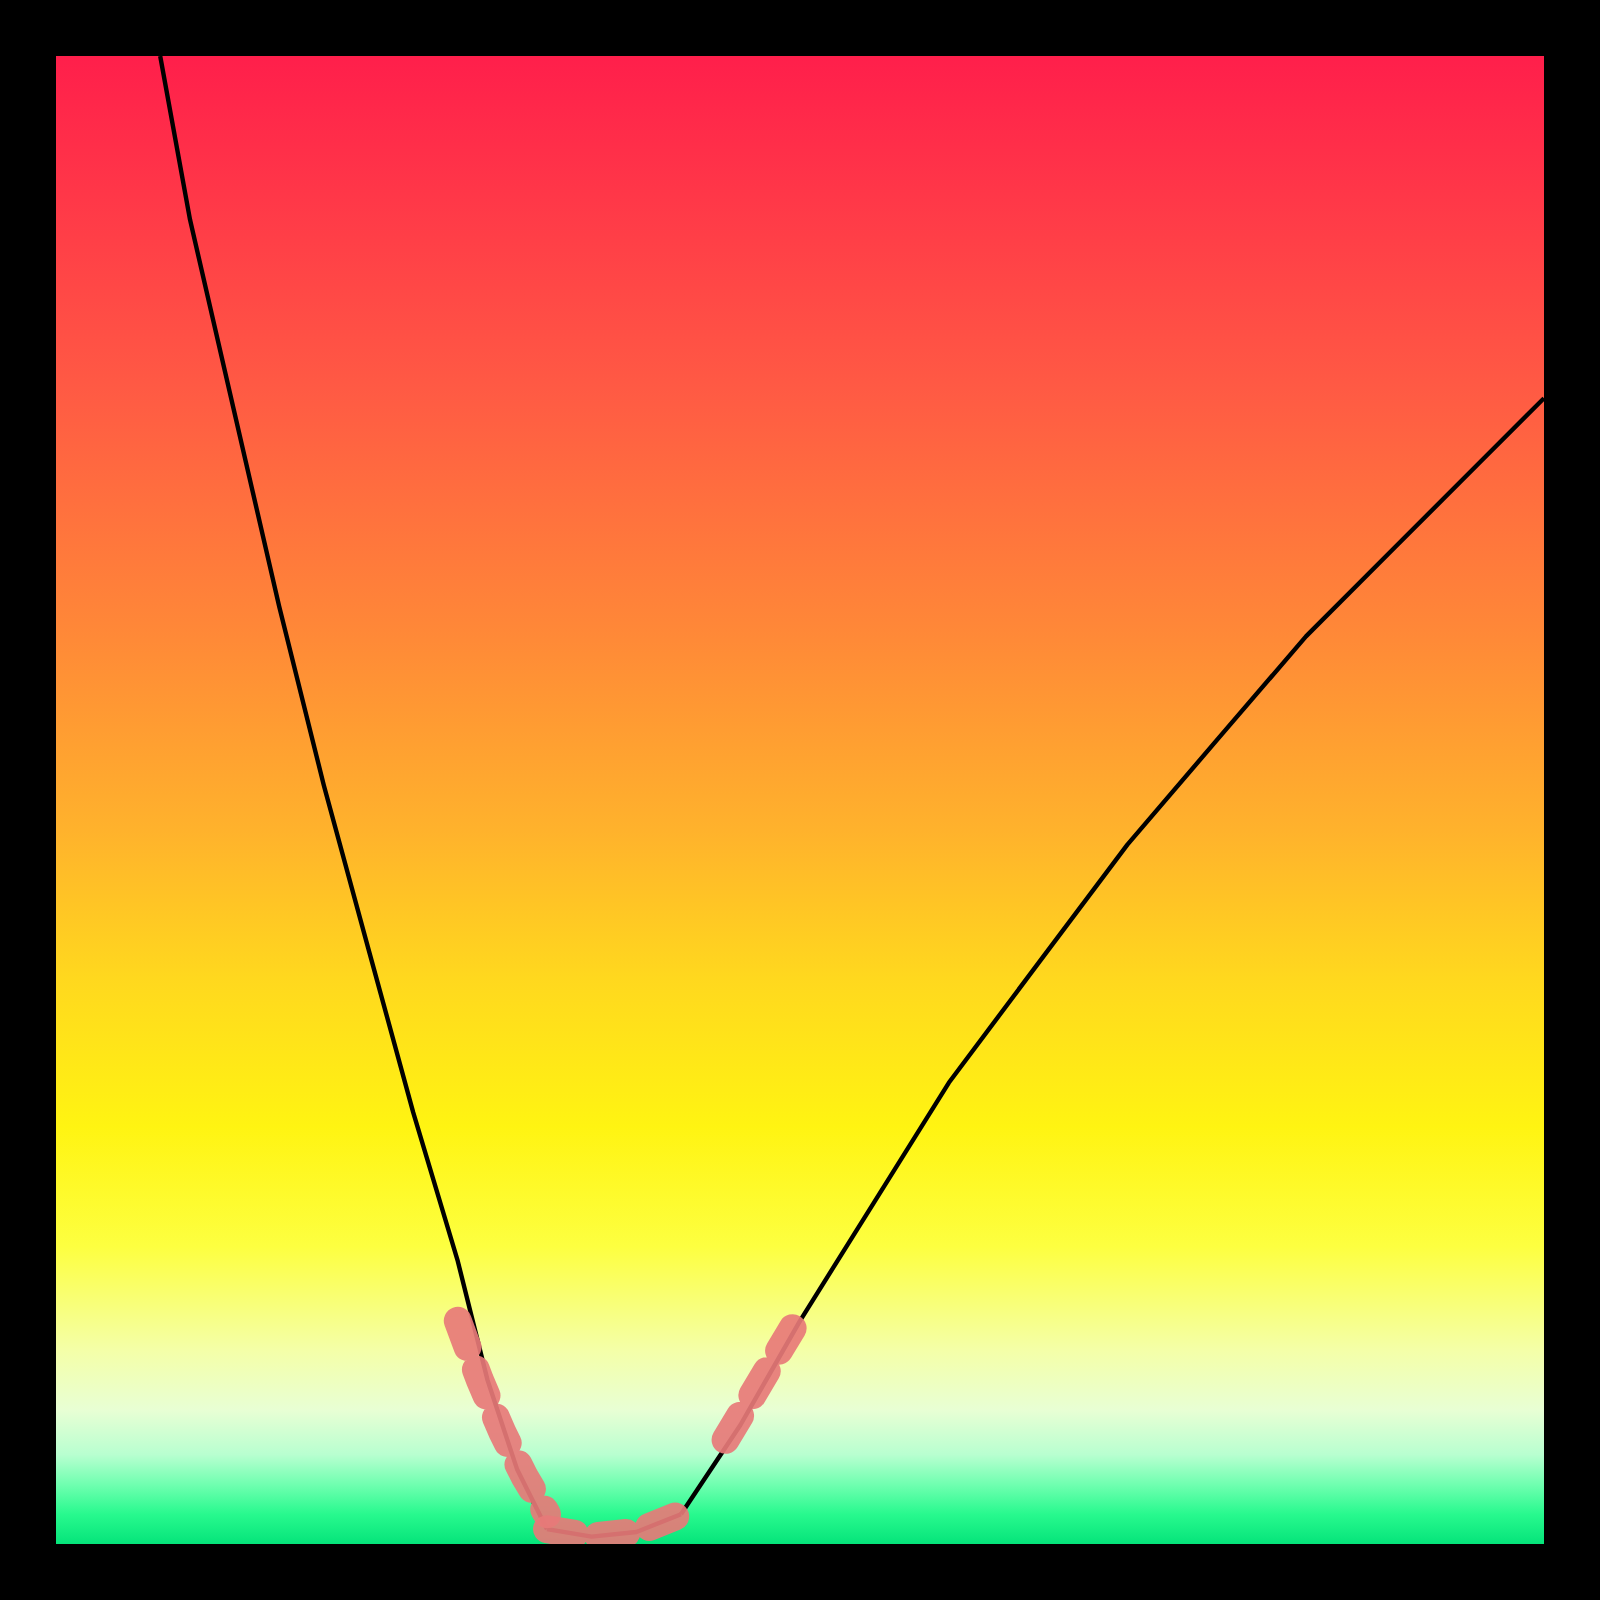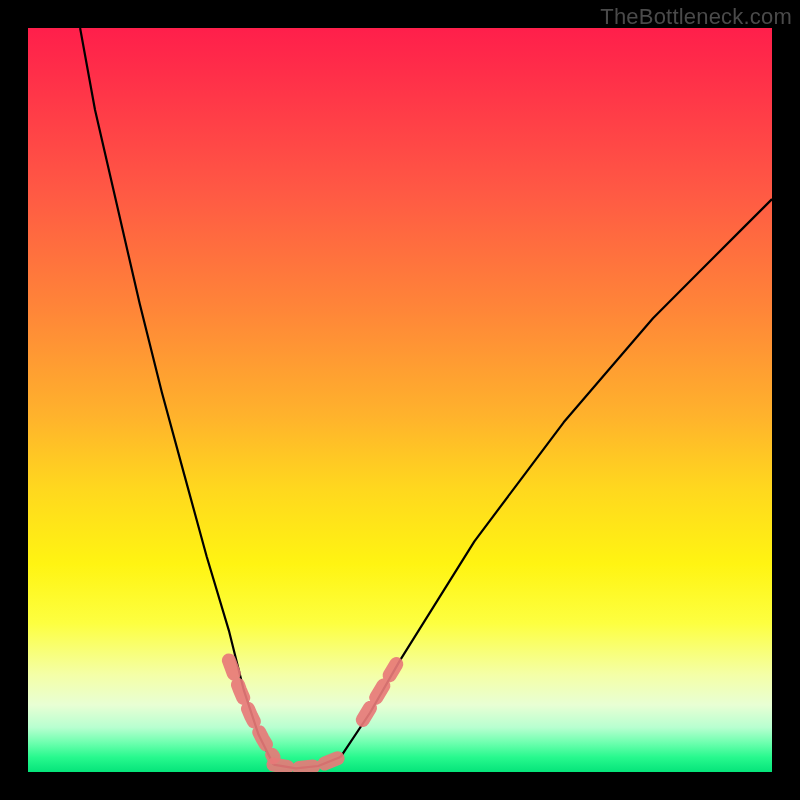--- a/index.html
+++ b/index.html
@@ -58,21 +58,20 @@
     left: 0;
     top: 0;
     width: 744px;
     height: 744px;
   }
 </style>
 </head>
 <body>
 
 <div class="frame">
-  <div class="watermark">TheBottleneck.com</div>
 
   <div class="plot">
     <svg class="curves" viewBox="0 0 744 744" preserveAspectRatio="none">
       <g id="paths">
           <path d="M52.1 0.0 L67.0 81.8 L89.3 178.6 L111.6 275.3 L133.9 364.6 L156.2 446.4 L178.6 528.2 L200.9 602.6 L215.8 662.2 L230.6 706.8 L245.5 736.6" fill="none" stroke="#000000" stroke-width="2.2" stroke-linejoin="round"></path>
           <path d="M245.5 736.6 L267.8 740.3 L290.2 738.0 L312.5 729.1" fill="none" stroke="#000000" stroke-width="2.2" stroke-linejoin="round"></path>
           <path d="M312.5 729.1 L342.2 684.5 L372.0 632.4 L409.2 572.9 L446.4 513.4 L491.0 453.8 L535.7 394.3 L580.3 342.2 L625.0 290.2 L669.6 245.5 L714.2 200.9 L744.0 171.1" fill="none" stroke="#000000" stroke-width="2.2" stroke-linejoin="round"></path>
           <path d="M200.9 632.4 L212.0 662.2 L223.2 688.2 L234.4 710.5 L245.5 729.1" fill="none" stroke="#e77a78" stroke-width="14" stroke-linecap="round" stroke-dasharray="14 12" opacity="0.92"></path>
           <path d="M245.5 736.6 L267.8 740.3 L290.2 738.0 L312.5 729.1" fill="none" stroke="#e77a78" stroke-width="14" stroke-linecap="round" stroke-dasharray="14 12" opacity="0.92"></path>
           <path d="M334.8 691.9 L346.0 673.3 L357.1 654.7 L368.3 636.1" fill="none" stroke="#e77a78" stroke-width="14" stroke-linecap="round" stroke-dasharray="14 12" opacity="0.92"></path>

